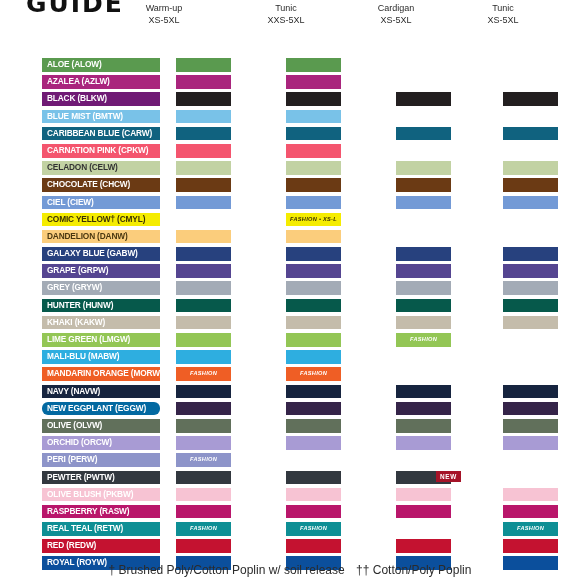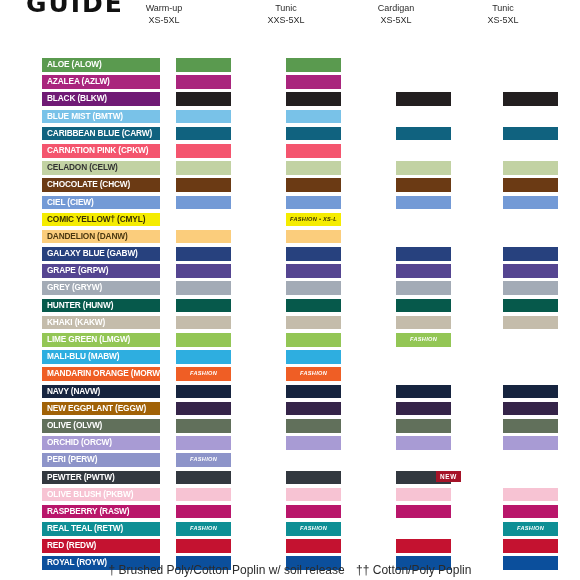--- a/index.html
+++ b/index.html
@@ -262,21 +262,21 @@
         </div>
       </div>
       <div class="row">
         <div class="lbl" style="background: rgb(22, 36, 63); color: rgb(255, 255, 255);">NAVY (NAVW)</div>
         <div class="sw c0" style="background: rgb(22, 36, 63);"></div>
         <div class="sw c1" style="background: rgb(22, 36, 63);"></div>
         <div class="sw c2" style="background: rgb(22, 36, 63);"></div>
         <div class="sw c3" style="background: rgb(22, 36, 63);"></div>
       </div>
       <div class="row">
-        <div class="lbl" style="background: #a16207; color: rgb(255, 255, 255);">NEW EGGPLANT (EGGW)</div>
+        <div class="lbl" style="background: #0369a1; color: rgb(255, 255, 255); border-radius: 6px;">NEW EGGPLANT (EGGW)</div>
         <div class="sw c0" style="background: rgb(53, 36, 73);"></div>
         <div class="sw c1" style="background: rgb(53, 36, 73);"></div>
         <div class="sw c2" style="background: rgb(53, 36, 73);"></div>
         <div class="sw c3" style="background: rgb(53, 36, 73);"></div>
       </div>
       <div class="row">
         <div class="lbl" style="background: rgb(97, 112, 91); color: rgb(255, 255, 255);">OLIVE (OLVW)</div>
         <div class="sw c0" style="background: rgb(97, 112, 91);"></div>
         <div class="sw c1" style="background: rgb(97, 112, 91);"></div>
         <div class="sw c2" style="background: rgb(97, 112, 91);"></div>

